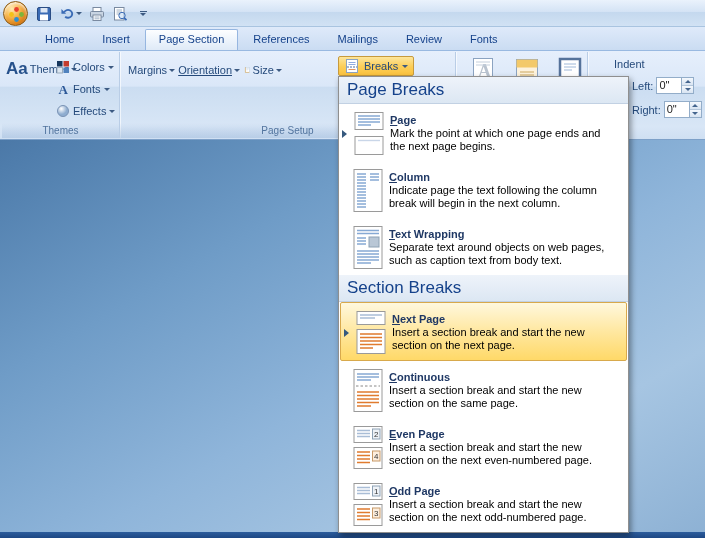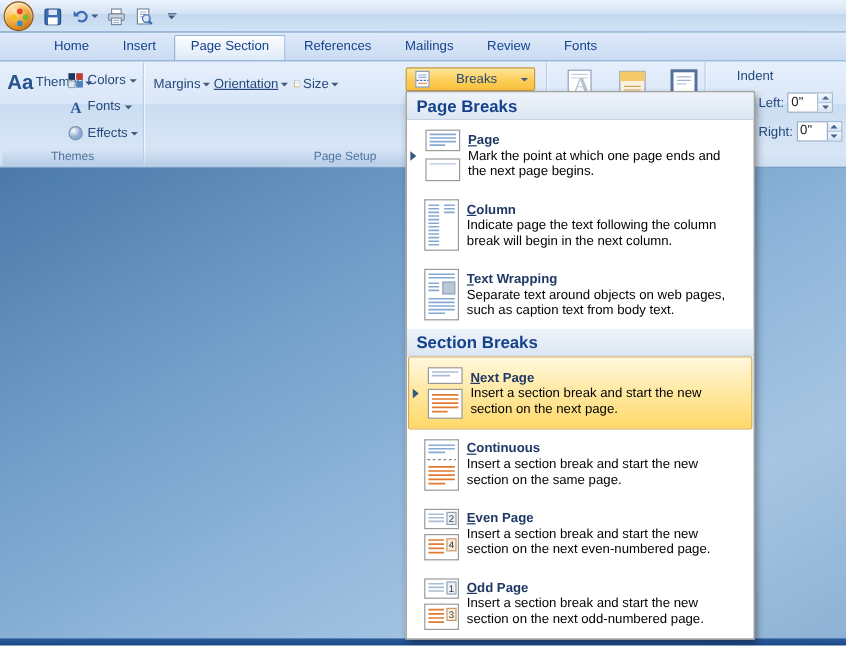--- a/index.html
+++ b/index.html
@@ -41,42 +41,42 @@
   .g-themes{left:2px;width:118px;}
   .g-pagesetup{left:120px;width:336px;}
   .g-pagebg{left:456px;width:132px;}
   .g-paragraph{left:588px;right:0;border-right:none;}
   .bigbtn{display:flex;flex-direction:row;align-items:center;padding-top:3px;gap:2px;
     font-size:11px;color:#254a7b;border-radius:3px;}
   .bigrow{display:flex;gap:4px;padding-left:6px;padding-top:2px;align-items:flex-start;}
   .aa-icon{font-size:17px;font-weight:bold;color:#26518c;line-height:24px;}
   .stack{position:absolute;left:54px;top:6px;width:62px;display:flex;flex-direction:column;gap:4px;}
   .smallbtn{display:flex;align-items:center;gap:3px;font-size:11px;color:#254a7b;height:18px;}
-  .breaks-btn{position:absolute;left:218px;top:4px;height:20px;display:flex;align-items:center;gap:20px;
+  .breaks-btn{position:absolute;left:218px;top:4px;height:20px;display:flex;align-items:center;gap:4px;
     padding:0 5px;font-size:11px;color:#254a7b;
     background:linear-gradient(#fde69c,#fccd56 55%,#fbc33f);
     border:1px solid #c79a3d;border-radius:2px;z-index:5;}
   .pgbg-row{display:flex;gap:10px;padding:4px 0 0 10px;}
   .pgbg-btn{display:flex;flex-direction:column;align-items:center;width:34px;}
   
   .indent-title{padding:6px 0 0 26px;font-size:11px;color:#254a7b;}
   .ind-row{display:flex;align-items:center;gap:3px;margin:7px 0 0 44px;font-size:11px;color:#254a7b;}
   .spin{display:inline-flex;height:17px;border:1px solid #93adc9;background:#fff;}
   .spin-val{width:24px;padding:1px 2px;font-size:11px;color:#222;}
   .spin-arrows{width:12px;display:flex;flex-direction:column;border-left:1px solid #93adc9;}
   .sa{flex:1;display:flex;align-items:center;justify-content:center;background:linear-gradient(#f4f8fd,#d8e4f2);}
   .sa + .sa{border-top:1px solid #b4c6da;}
   .sa-up{width:0;height:0;border-left:3px solid transparent;border-right:3px solid transparent;border-bottom:3px solid #44658e;}
   .sa-dn{width:0;height:0;border-left:3px solid transparent;border-right:3px solid transparent;border-top:3px solid #44658e;}
   
   .menu{position:absolute;left:338px;top:76px;width:291px;height:457px;z-index:20;
     background:#fff;border:1px solid #8f8f8f;box-shadow:2px 3px 6px rgba(0,0,0,.4);
     display:flex;flex-direction:column;overflow:hidden;}
   .m-header{flex:none;background:linear-gradient(#eef3fa,#dce7f3);border-bottom:1px solid #c2d1e3;
-    color:#15428b;font-weight:bold;font-size:14px;padding:3px 8px;}
+    color:#15428b;font-weight:normal;font-size:17px;padding:3px 8px;}
   .mi{flex:1;display:flex;align-items:center;gap:2px;padding:5px 8px 3px 2px;}
   .mi.hl{background:linear-gradient(#fff8dd,#ffe9a6 45%,#ffd968);
     border:1px solid #d8a94c;border-radius:2px;margin:0 1px;}
   .mi-marker{width:6px;flex:none;}
   .mi-marker.on{width:0;height:0;border-top:4px solid transparent;border-bottom:4px solid transparent;
     border-left:5px solid #36597e;margin:0 1px;}
   .mi-icon{flex:none;width:38px;height:46px;}
   .mi-text{flex:1;min-width:0;}
   .mi-title{font-size:11px;font-weight:bold;color:#1f3864;margin-bottom:1px;}
   .mi-desc{font-size:11px;color:#000;line-height:13px;max-width:224px;}

